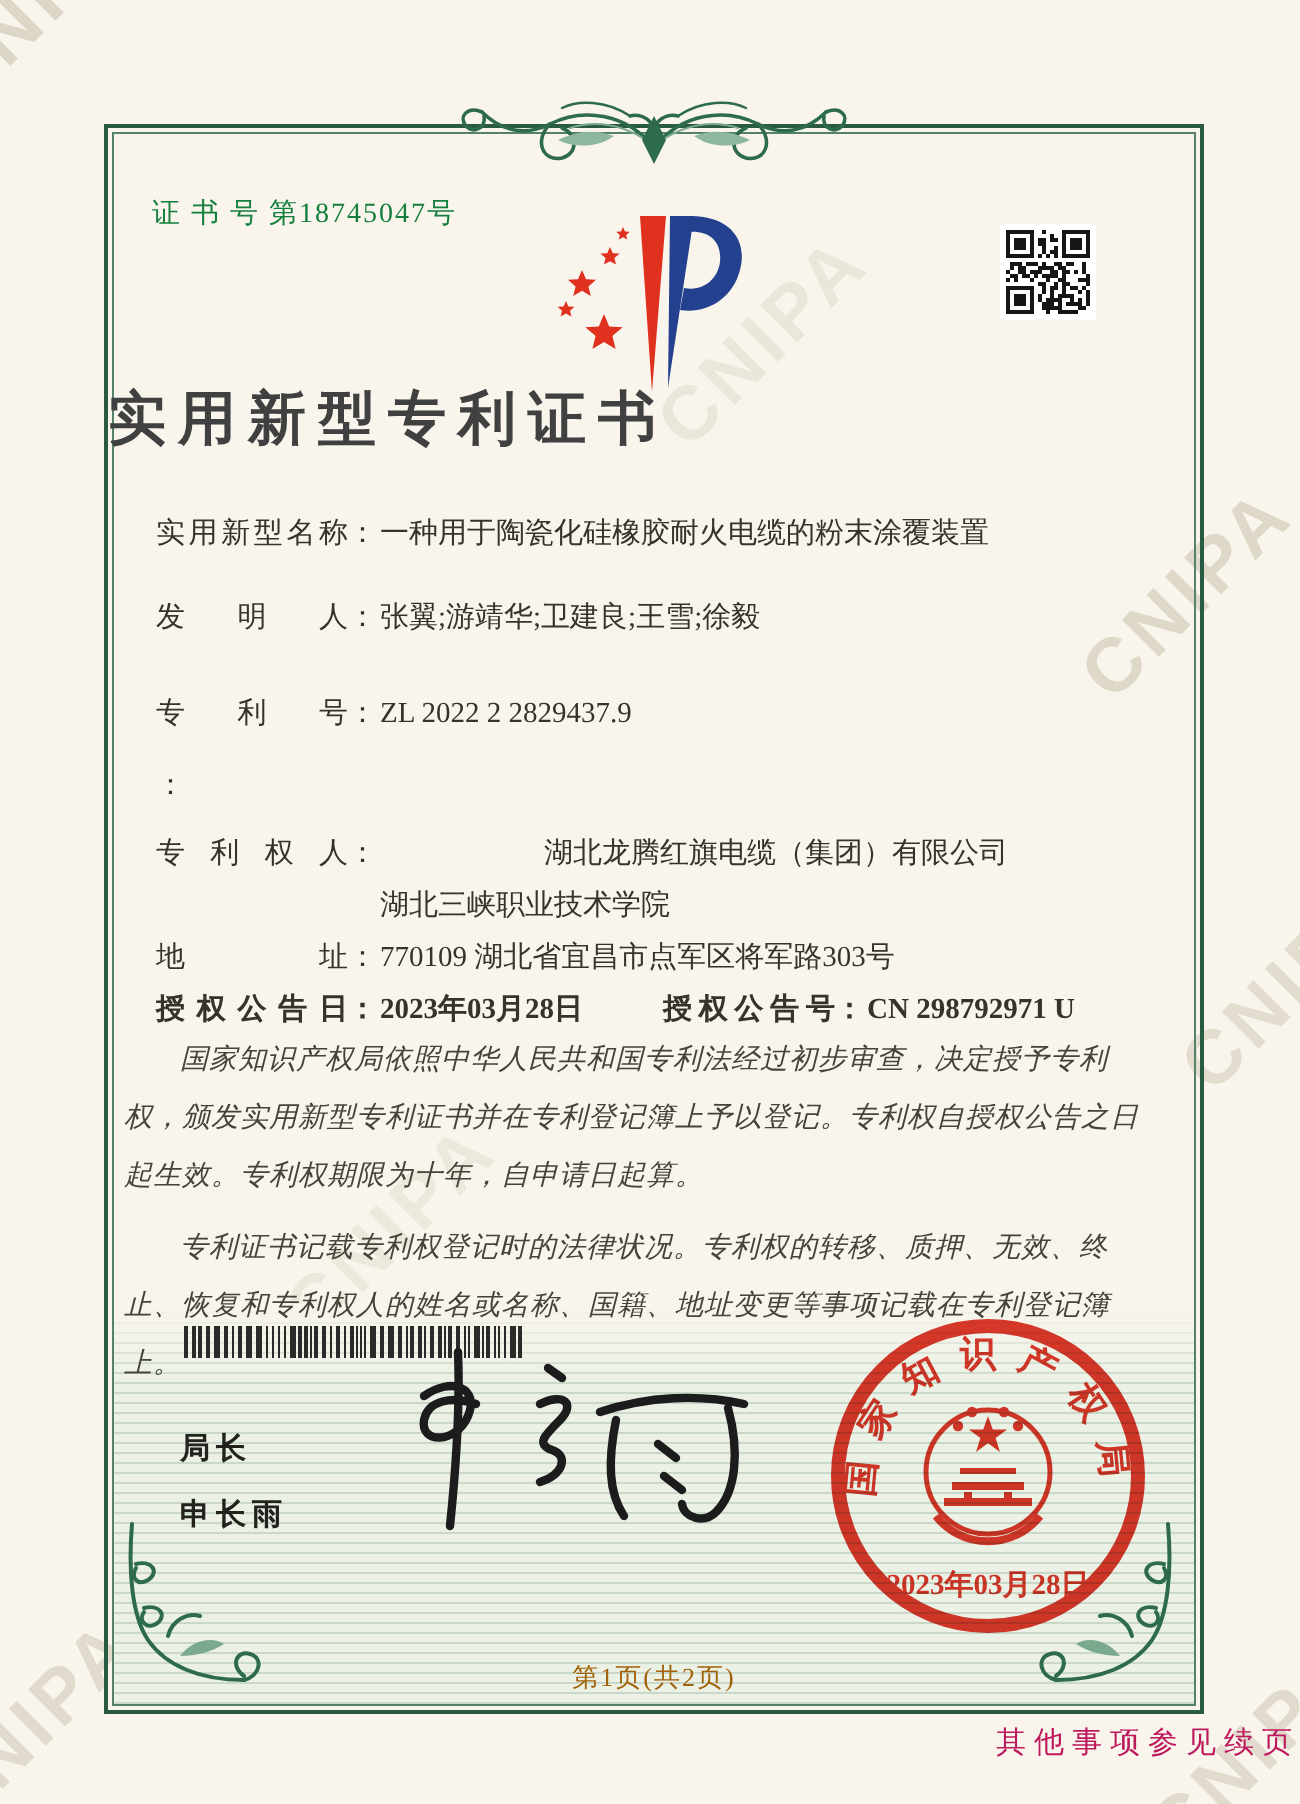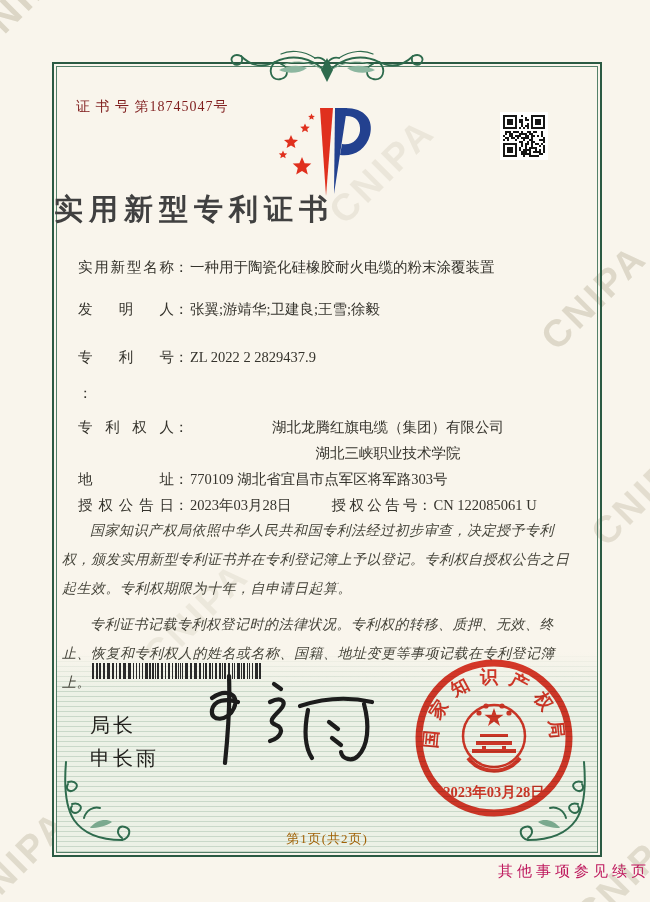--- a/index.html
+++ b/index.html
@@ -12,38 +12,38 @@
   
   .frame{position:absolute;left:52px;top:62px;width:546px;height:791px;z-index:2;
          border:2px solid #2b5a43;}
   .frame-inner{position:absolute;inset:2px;border:1px solid #55816a;pointer-events:none;}
   
   .guilloche{position:absolute;left:3px;right:3px;bottom:3px;height:200px;
       background-color:#ecf1e6;
       background-image:repeating-linear-gradient(0deg, rgba(120,158,132,.30) 0px, rgba(120,158,132,.30) 1px, rgba(236,241,230,0) 1px, rgba(236,241,230,0) 5px);}
   .guilloche:before{content:"";position:absolute;left:0;right:0;top:0;height:40px;
       background:linear-gradient(#f9f5ec, rgba(249,245,236,0));}
-  .cert-no{position:absolute;left:22px;top:34px;font-size:14px;letter-spacing:1px;color:#7f1d1d;}
+  .cert-no{position:absolute;left:22px;top:34px;font-size:14px;letter-spacing:1px;color:#15803d;}
   .logo{position:absolute;left:215px;top:40px;width:110px;height:96px;}
   .qr{position:absolute;left:446px;top:48px;width:48px;height:48px;background:#fff;
       padding:3px;box-sizing:border-box;}
   .title{position:absolute;left:0;right:0;top:126px;text-align:left;font-size:29px;
       font-weight:bold;letter-spacing:6px;color:#404040;}
   .frow{position:absolute;left:24px;right:14px;display:flex;align-items:flex-start;
       font-size:14.5px;line-height:26px;color:#35332c;}
   .flabel{display:inline-block;width:96px;text-align:justify;text-align-last:justify;flex:none;}
   .fcolon{flex:none;width:16px;}
   .fval{flex:1;}
   .frow2{margin-left:40px;display:flex;}
   .body-p{position:absolute;left:8px;right:22px;top:452px;font-size:14px;line-height:29px;
       color:#45443a;font-style:italic;}
   .body-p p{margin:0 0 7px 0;text-indent:2em;letter-spacing:.5px;}
   .barcode{position:absolute;left:38px;top:599px;width:172px;height:16px;}
-  .signer{position:absolute;left:36px;top:645px;font-size:20px;letter-spacing:3px;color:#23221e;
-      line-height:33px;}
+  .signer{position:absolute;left:36px;top:645px;font-size:15px;letter-spacing:3px;color:#23221e;
+      line-height:33px;font-weight:bold;}
   .signature{position:absolute;left:128px;top:608px;width:205px;height:95px;}
   .seal{position:absolute;left:358px;top:592px;width:164px;height:164px;opacity:.93;
       mix-blend-mode:multiply;}
   .page-num{position:absolute;left:0;right:0;top:766px;text-align:center;font-size:13px;
       letter-spacing:1px;color:#a16207;}
   .note{position:absolute;left:0;right:0;top:862px;text-align:right;font-size:15px;
       letter-spacing:4px;color:#be185d;z-index:2;}
   .orn-top{position:absolute;left:227px;top:44px;width:200px;height:52px;z-index:3;}
   .corner-orn{position:absolute;width:80px;height:90px;z-index:3;}
   .corner-left{left:56px;top:758px;}
@@ -330,36 +330,36 @@
       <span class="fval">ZL 2022 2 2829437.9</span>
     </div>
     <div class="frow" style="top:316px;">
       <span class="fcolon">：</span>
     </div>
     <div class="frow" style="top:350px;">
       <span class="flabel">专利权人</span>
       <span class="fcolon">：</span>
       <span class="fval">
         <span style="display:block;text-align:center;">湖北龙腾红旗电缆（集团）有限公司</span>
-        <span style="display:block;text-align:center;">湖北三峡职业技术学院</span>
+        <span style="display:block;">湖北三峡职业技术学院</span>
       </span>
     </div>
     <div class="frow" style="top:402px;">
       <span class="flabel">地址</span>
       <span class="fcolon">：</span>
       <span class="fval">770109 湖北省宜昌市点军区将军路303号</span>
     </div>
-    <div class="frow" style="top:428px;">
+    <div class="frow" style="top:428px;font-weight:bold;">
       <span class="flabel">授权公告日</span>
       <span class="fcolon">：</span>
       <span style="flex:none;">2023年03月28日</span>
       <span class="frow2">
         <span class="flabel" style="width:86px;">授权公告号</span>
         <span class="fcolon">：</span>
-        <span>CN 122085061 U</span>
+        <span>CN 298792971 U</span>
       </span>
     </div>
 
     <div class="body-p">
       <p>国家知识产权局依照中华人民共和国专利法经过初步审查，决定授予专利权，颁发实用新型专利证书并在专利登记簿上予以登记。专利权自授权公告之日起生效。专利权期限为十年，自申请日起算。</p>
       <p>专利证书记载专利权登记时的法律状况。专利权的转移、质押、无效、终止、恢复和专利权人的姓名或名称、国籍、地址变更等事项记载在专利登记簿上。</p>
     </div>
 
     <svg class="barcode" id="barcode" viewBox="0 0 172 16" preserveAspectRatio="none">
         <rect x="0" y="0" width="2" height="16" fill="#2a2a2a"></rect>

